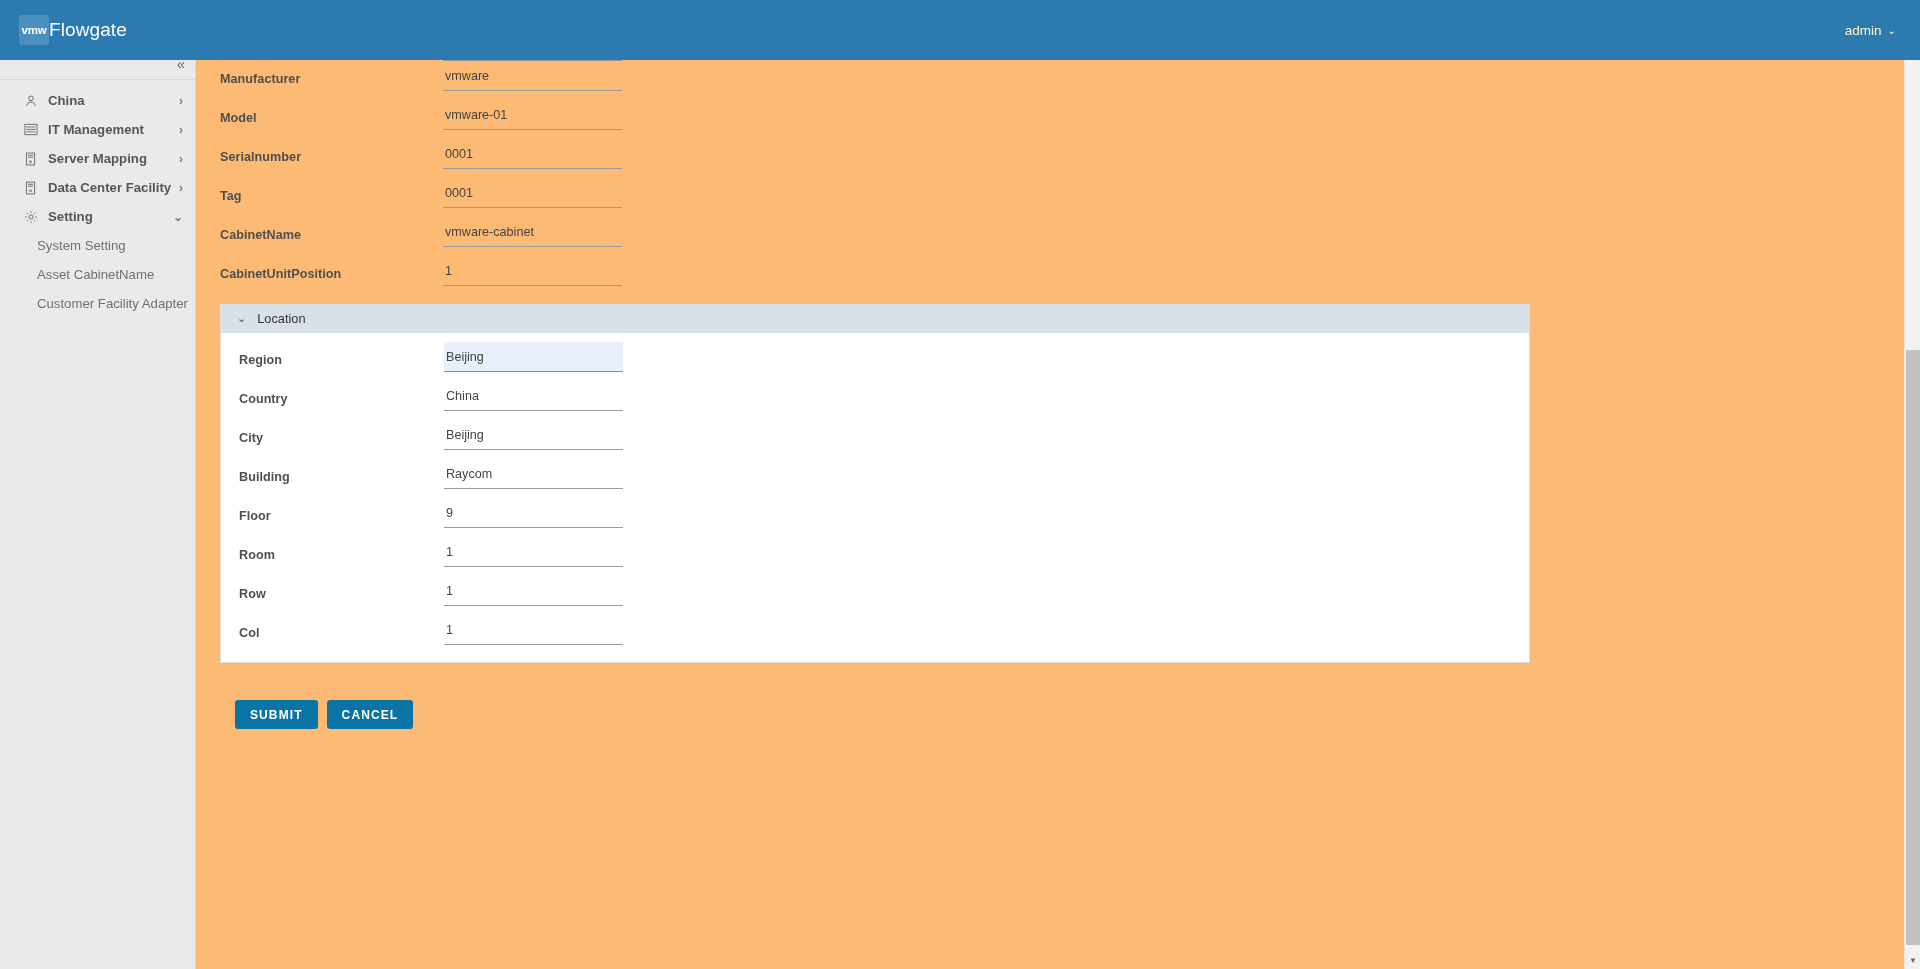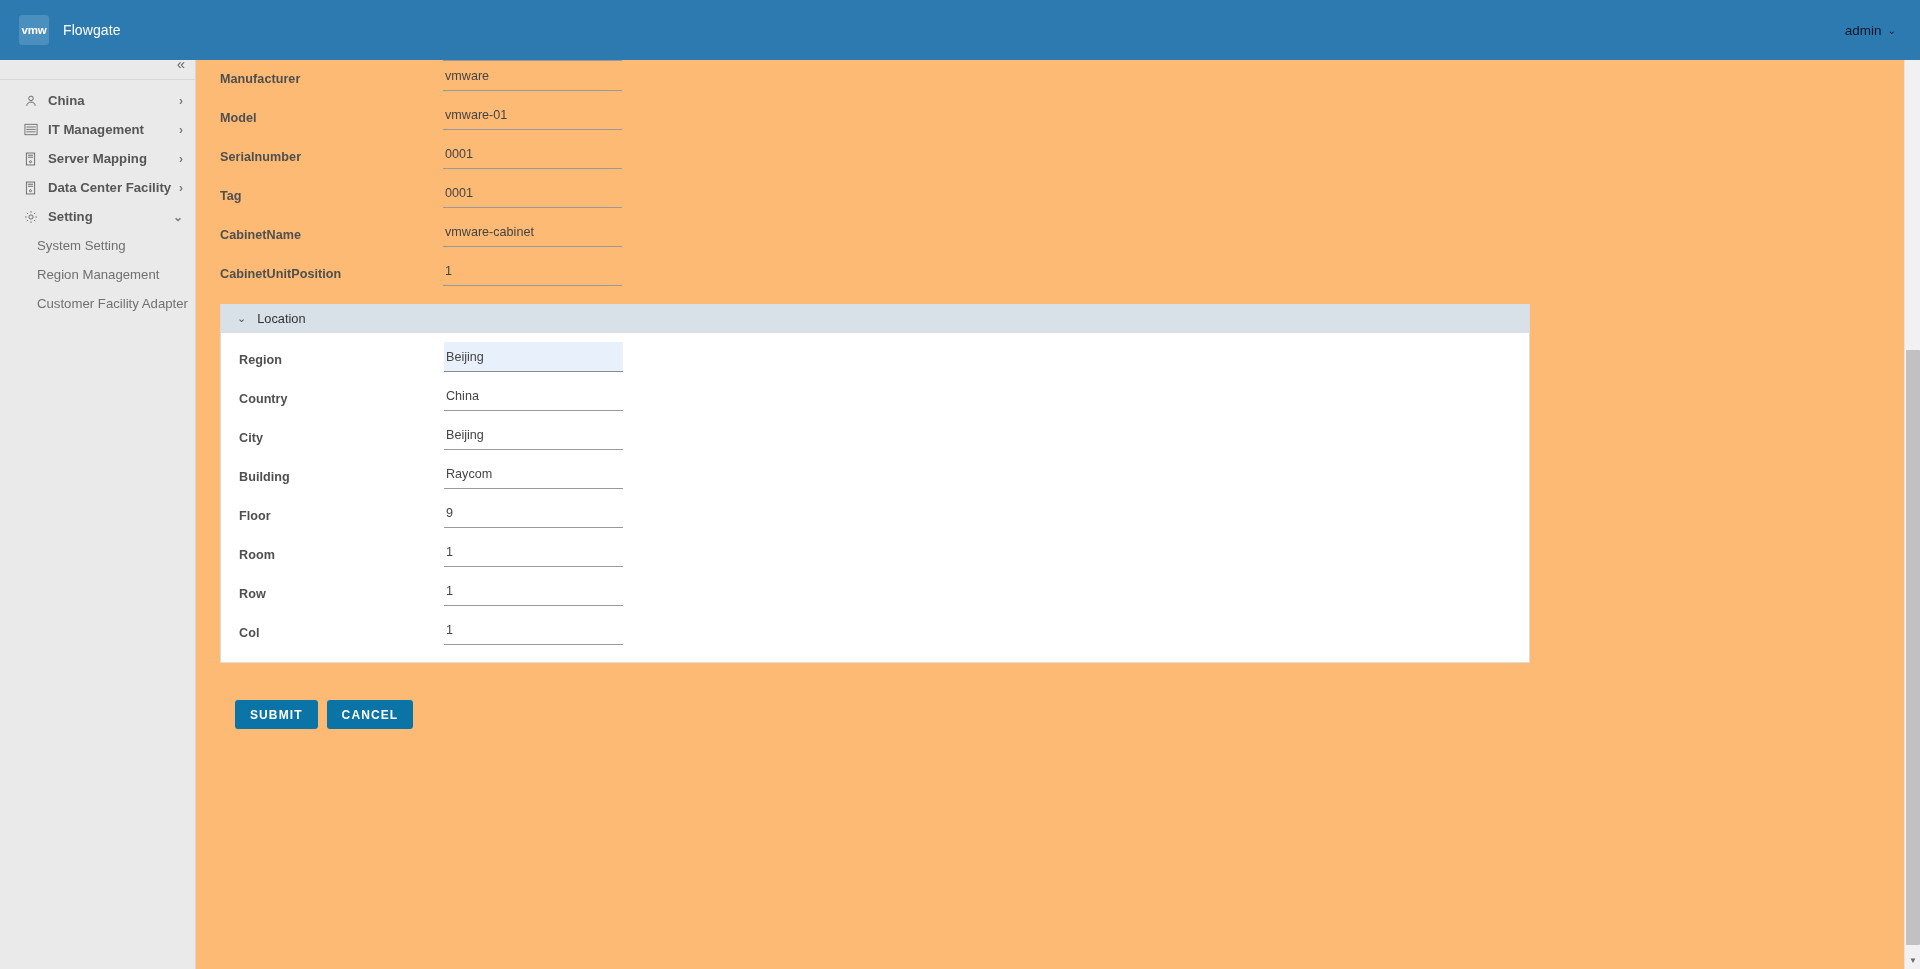--- a/index.html
+++ b/index.html
@@ -34,33 +34,33 @@
     border-radius: 3px;
     display: flex;
     align-items: center;
     justify-content: center;
     font-size: 11.5px;
     font-weight: bold;
     color: #ffffff;
     letter-spacing: -0.2px;
   }
   .brand-title {
-    margin-left: 14px;
-    font-size: 14px;
+    margin-left: 0;
+    font-size: 19px;
     color: #ffffff;
     font-weight: 400;
     letter-spacing: 0.1px;
   }
   .header-right {
     margin-left: auto;
     margin-right: 24px;
     display: flex;
     align-items: center;
     font-size: 13.5px;
-    color: #0f172a;
+    color: #fef9c3;
     cursor: pointer;
   }
   .header-right .caret {
     margin-left: 6px;
     font-size: 10px;
     line-height: 1;
     position: relative;
     top: 1px;
   }
 
@@ -349,21 +349,21 @@
         </svg>
       </span>
       <span class="nav-label">Setting</span>
       <span class="nav-arrow">⌄</span>
     </div>
 
     <div class="sub-item">
       <span>System Setting</span>
     </div>
     <div class="sub-item">
-      <span>Region Management</span>
+      <span>Asset CabinetName</span>
     </div>
     <div class="sub-item">
       <span>Customer Facility Adapter</span>
     </div>
   </div>
 </div>
 
 <div class="content">
   <div class="form-wrap">
 

